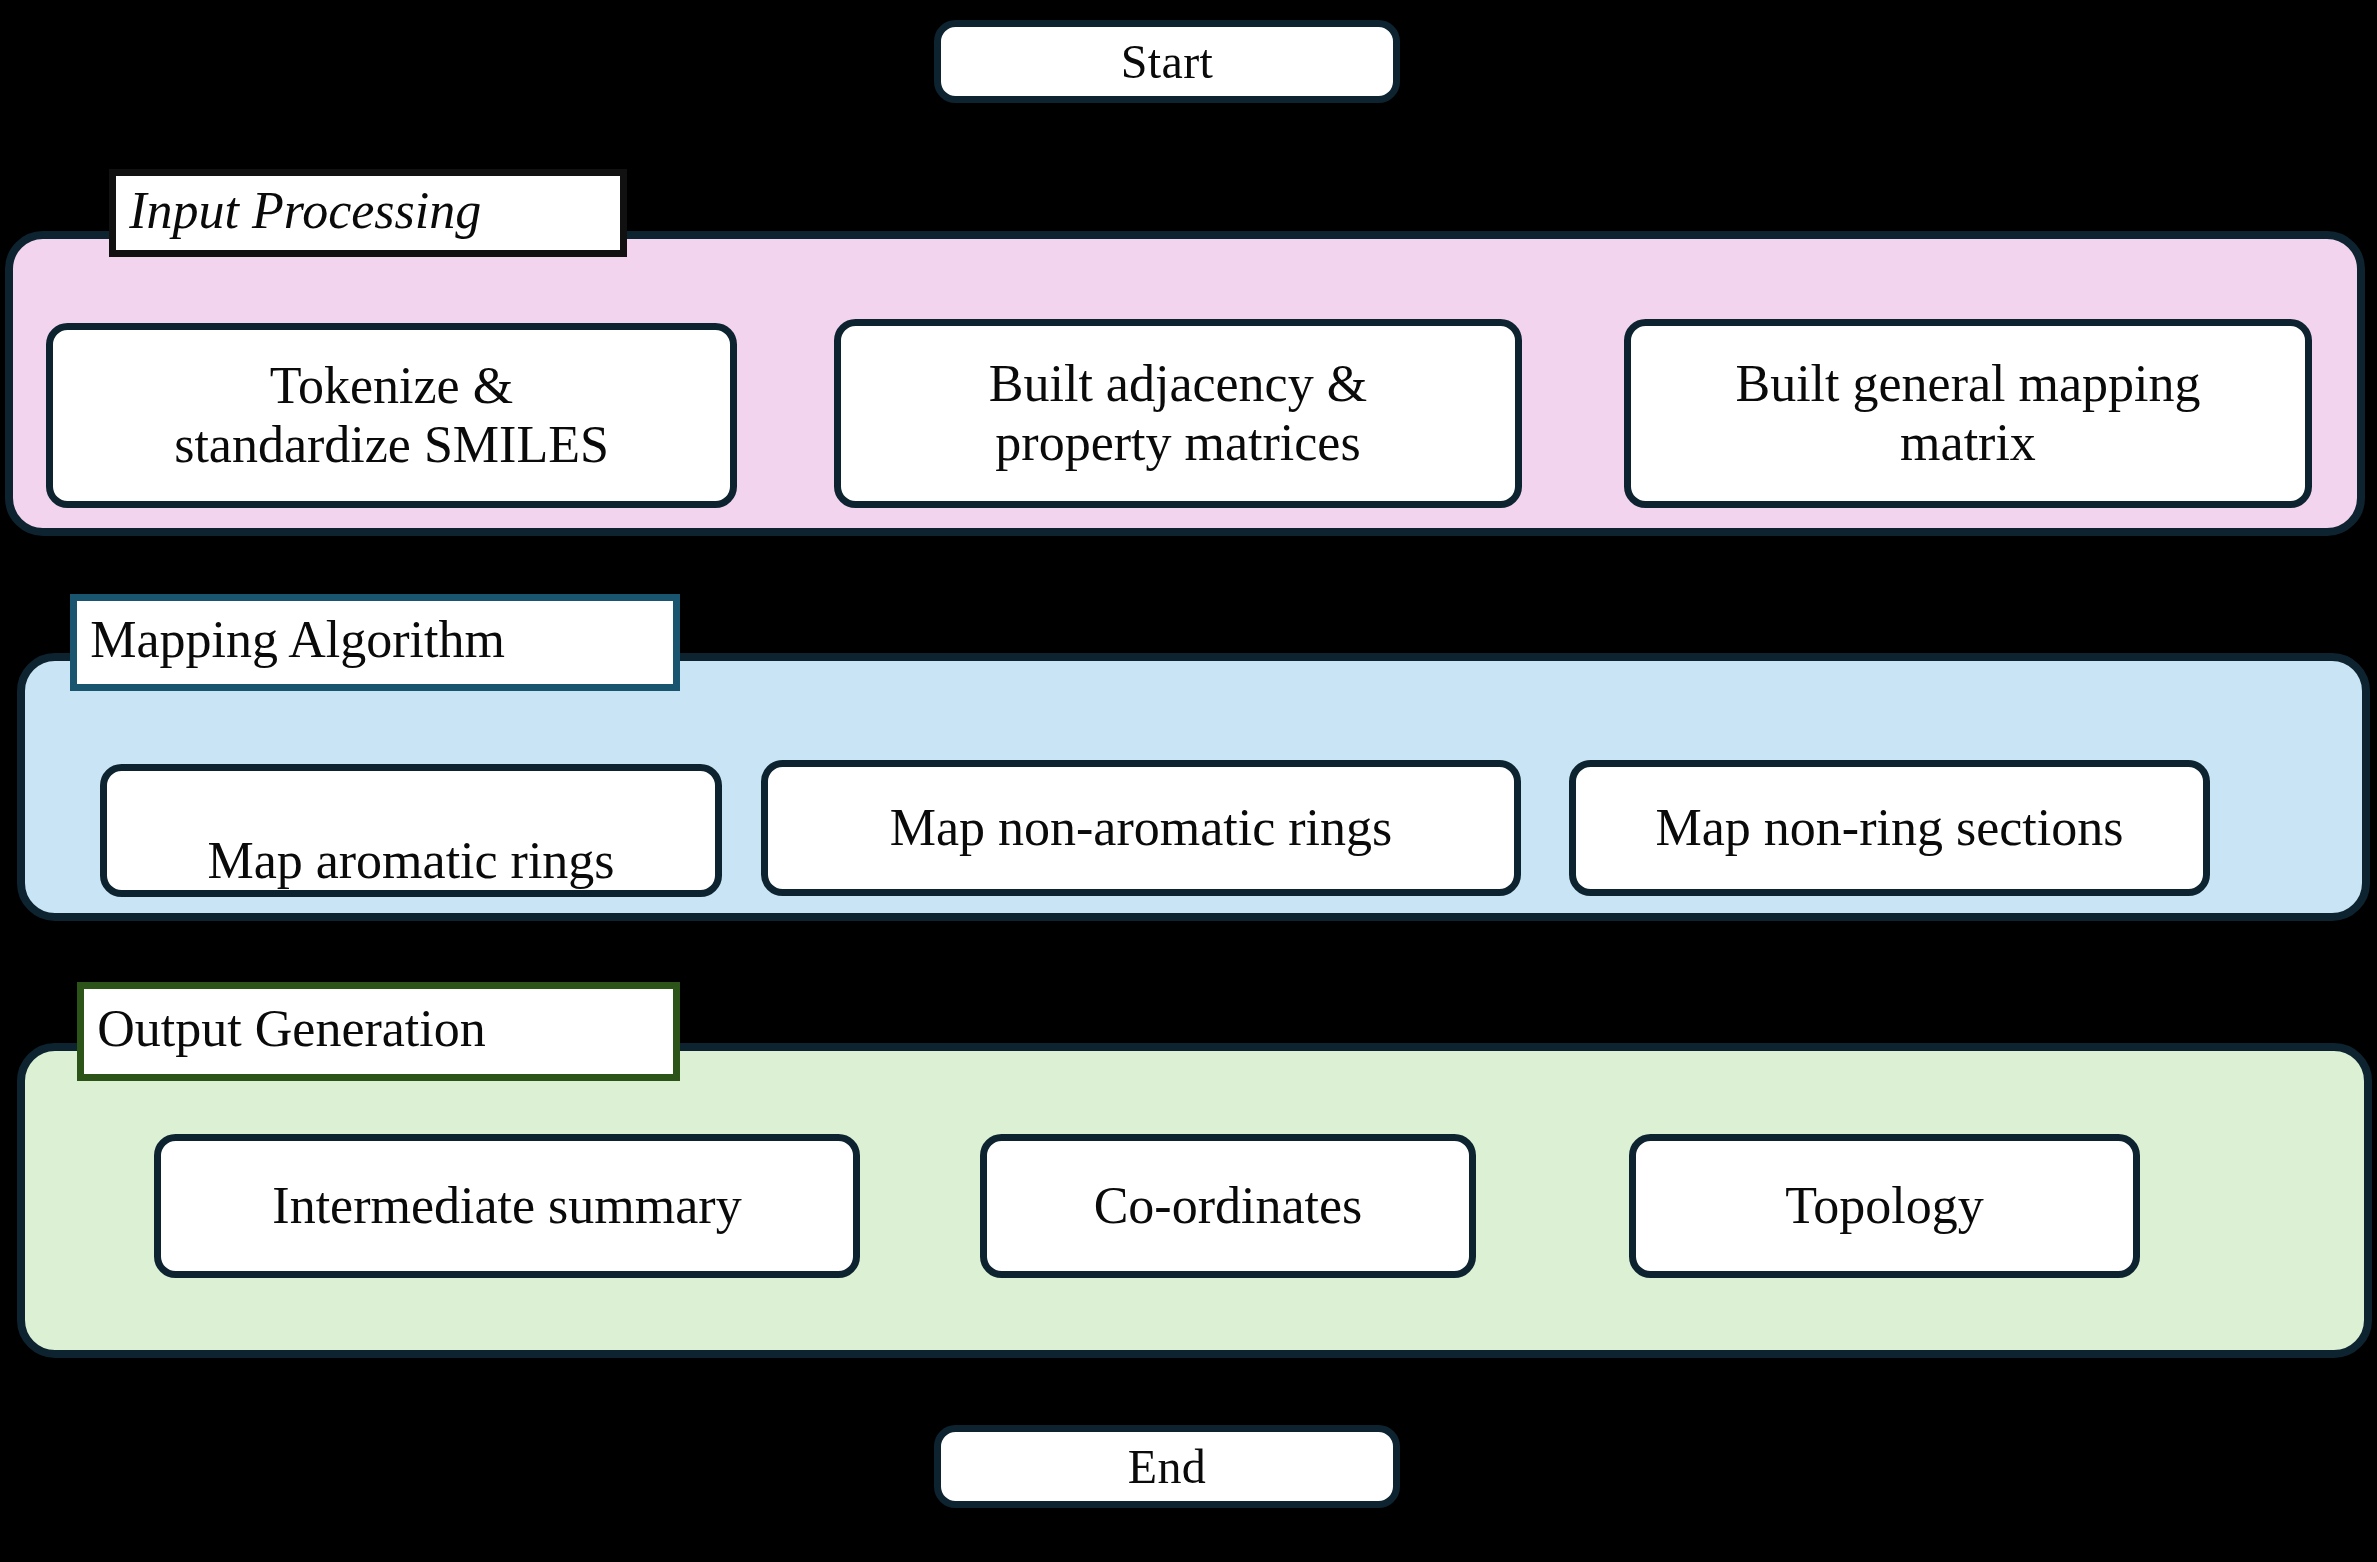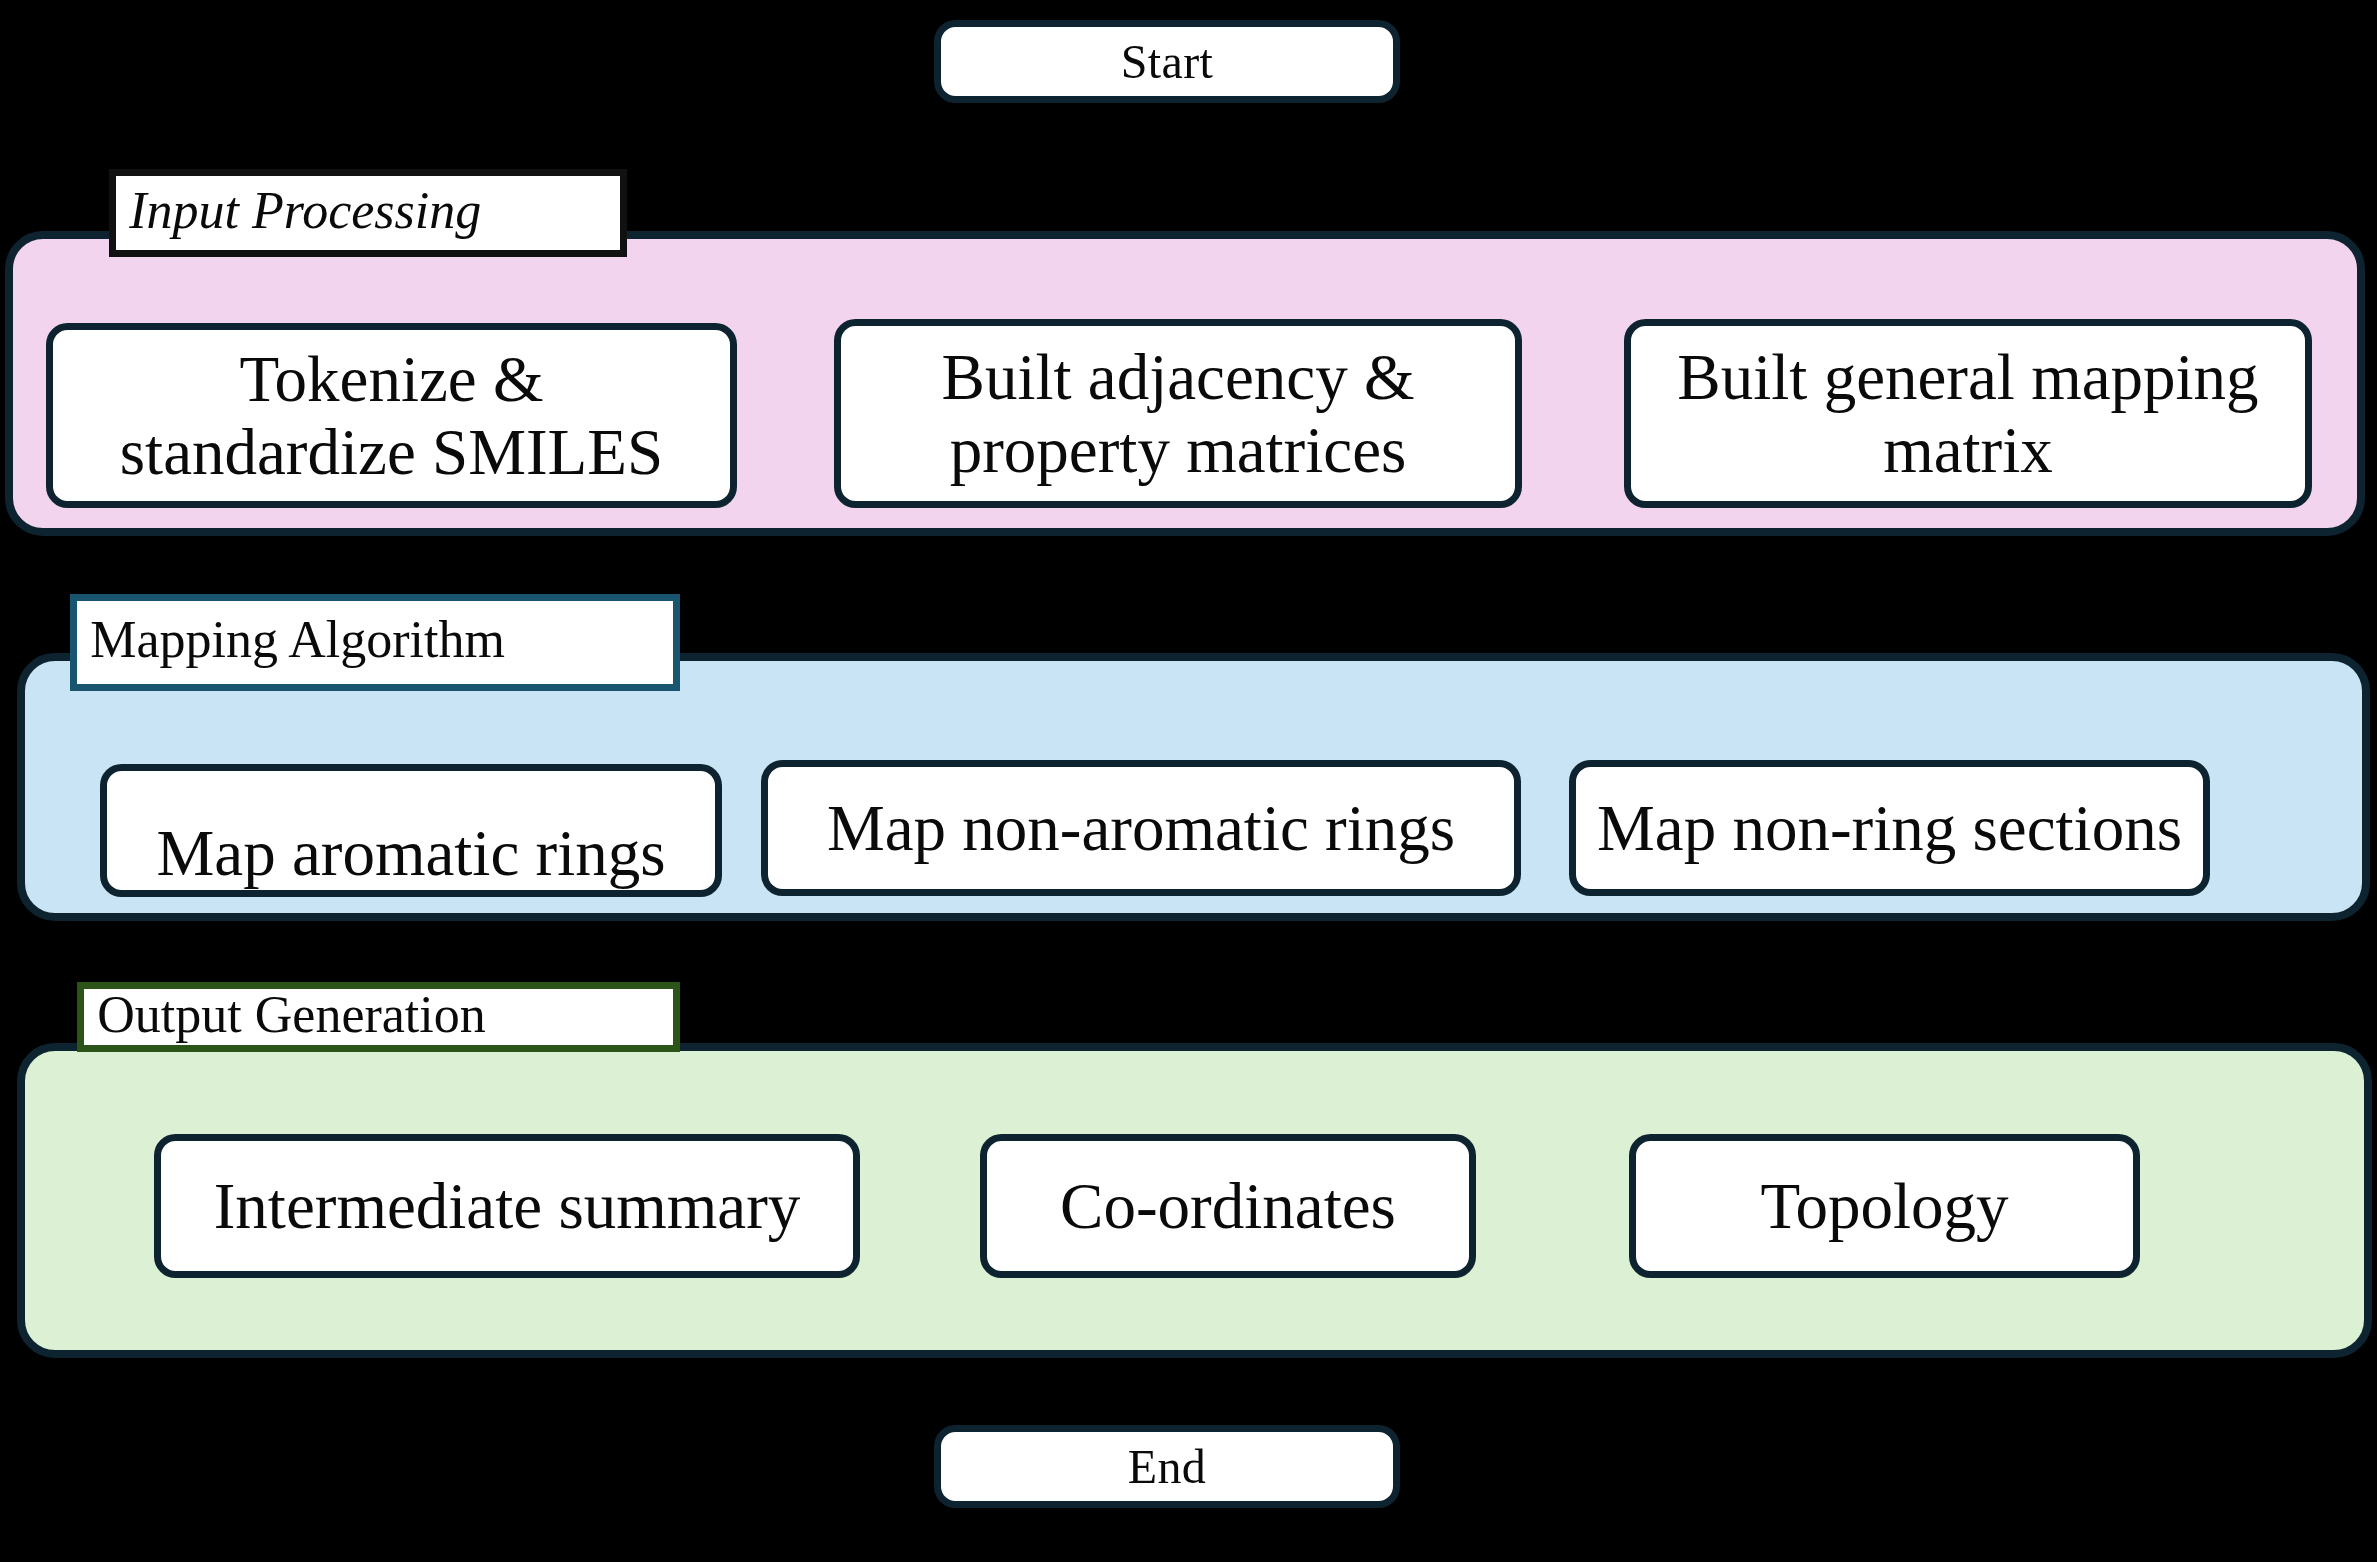--- a/index.html
+++ b/index.html
@@ -58,37 +58,37 @@
   }
   .panel-title .label {
     font-size: 52px;
     color: #0a0a0a;
     line-height: 1;
     padding: 0 13.3px 5px 13.3px;
     white-space: nowrap;
   }
   #title-input  { left: 109px; top: 169px;  width: 518px;  height: 88px; border: 7.5px solid #111111; font-style: italic; }
   #title-map    { left: 70px;  top: 594px;  width: 610px;  height: 97px; border: 7.5px solid #1a5570; }
-  #title-output { left: 77px;  top: 982px; width: 603px;  height: 70px; border: 7.5px solid #2c5418; }
+  #title-output { left: 77px;  top: 982px; width: 603px;  height: 99px; border: 7.5px solid #2c5418; }
 
   
   .step {
     position: absolute;
     background: #ffffff;
     border: 7.5px solid #0d2430;
     border-radius: 21.6px;
     display: flex;
     align-items: center;
     justify-content: center;
     text-align: center;
     box-sizing: border-box;
     z-index: 3;
   }
   .step .label {
-    font-size: 65px;
+    font-size: 52px;
     color: #0a0a0a;
     line-height: 1.12;
     padding: 0 11.7px;
   }
   .step.two-line .label { line-height: 1.12; }
 
   
   #step-tokenize  { left: 46px;  top: 323px; width: 691px;  height: 185px; }
   #step-adjacency { left: 834px; top: 319px; width: 688px;  height: 189px; }
   #step-mapmatrix { left: 1624px; top: 319px; width: 688px;  height: 189px; }

